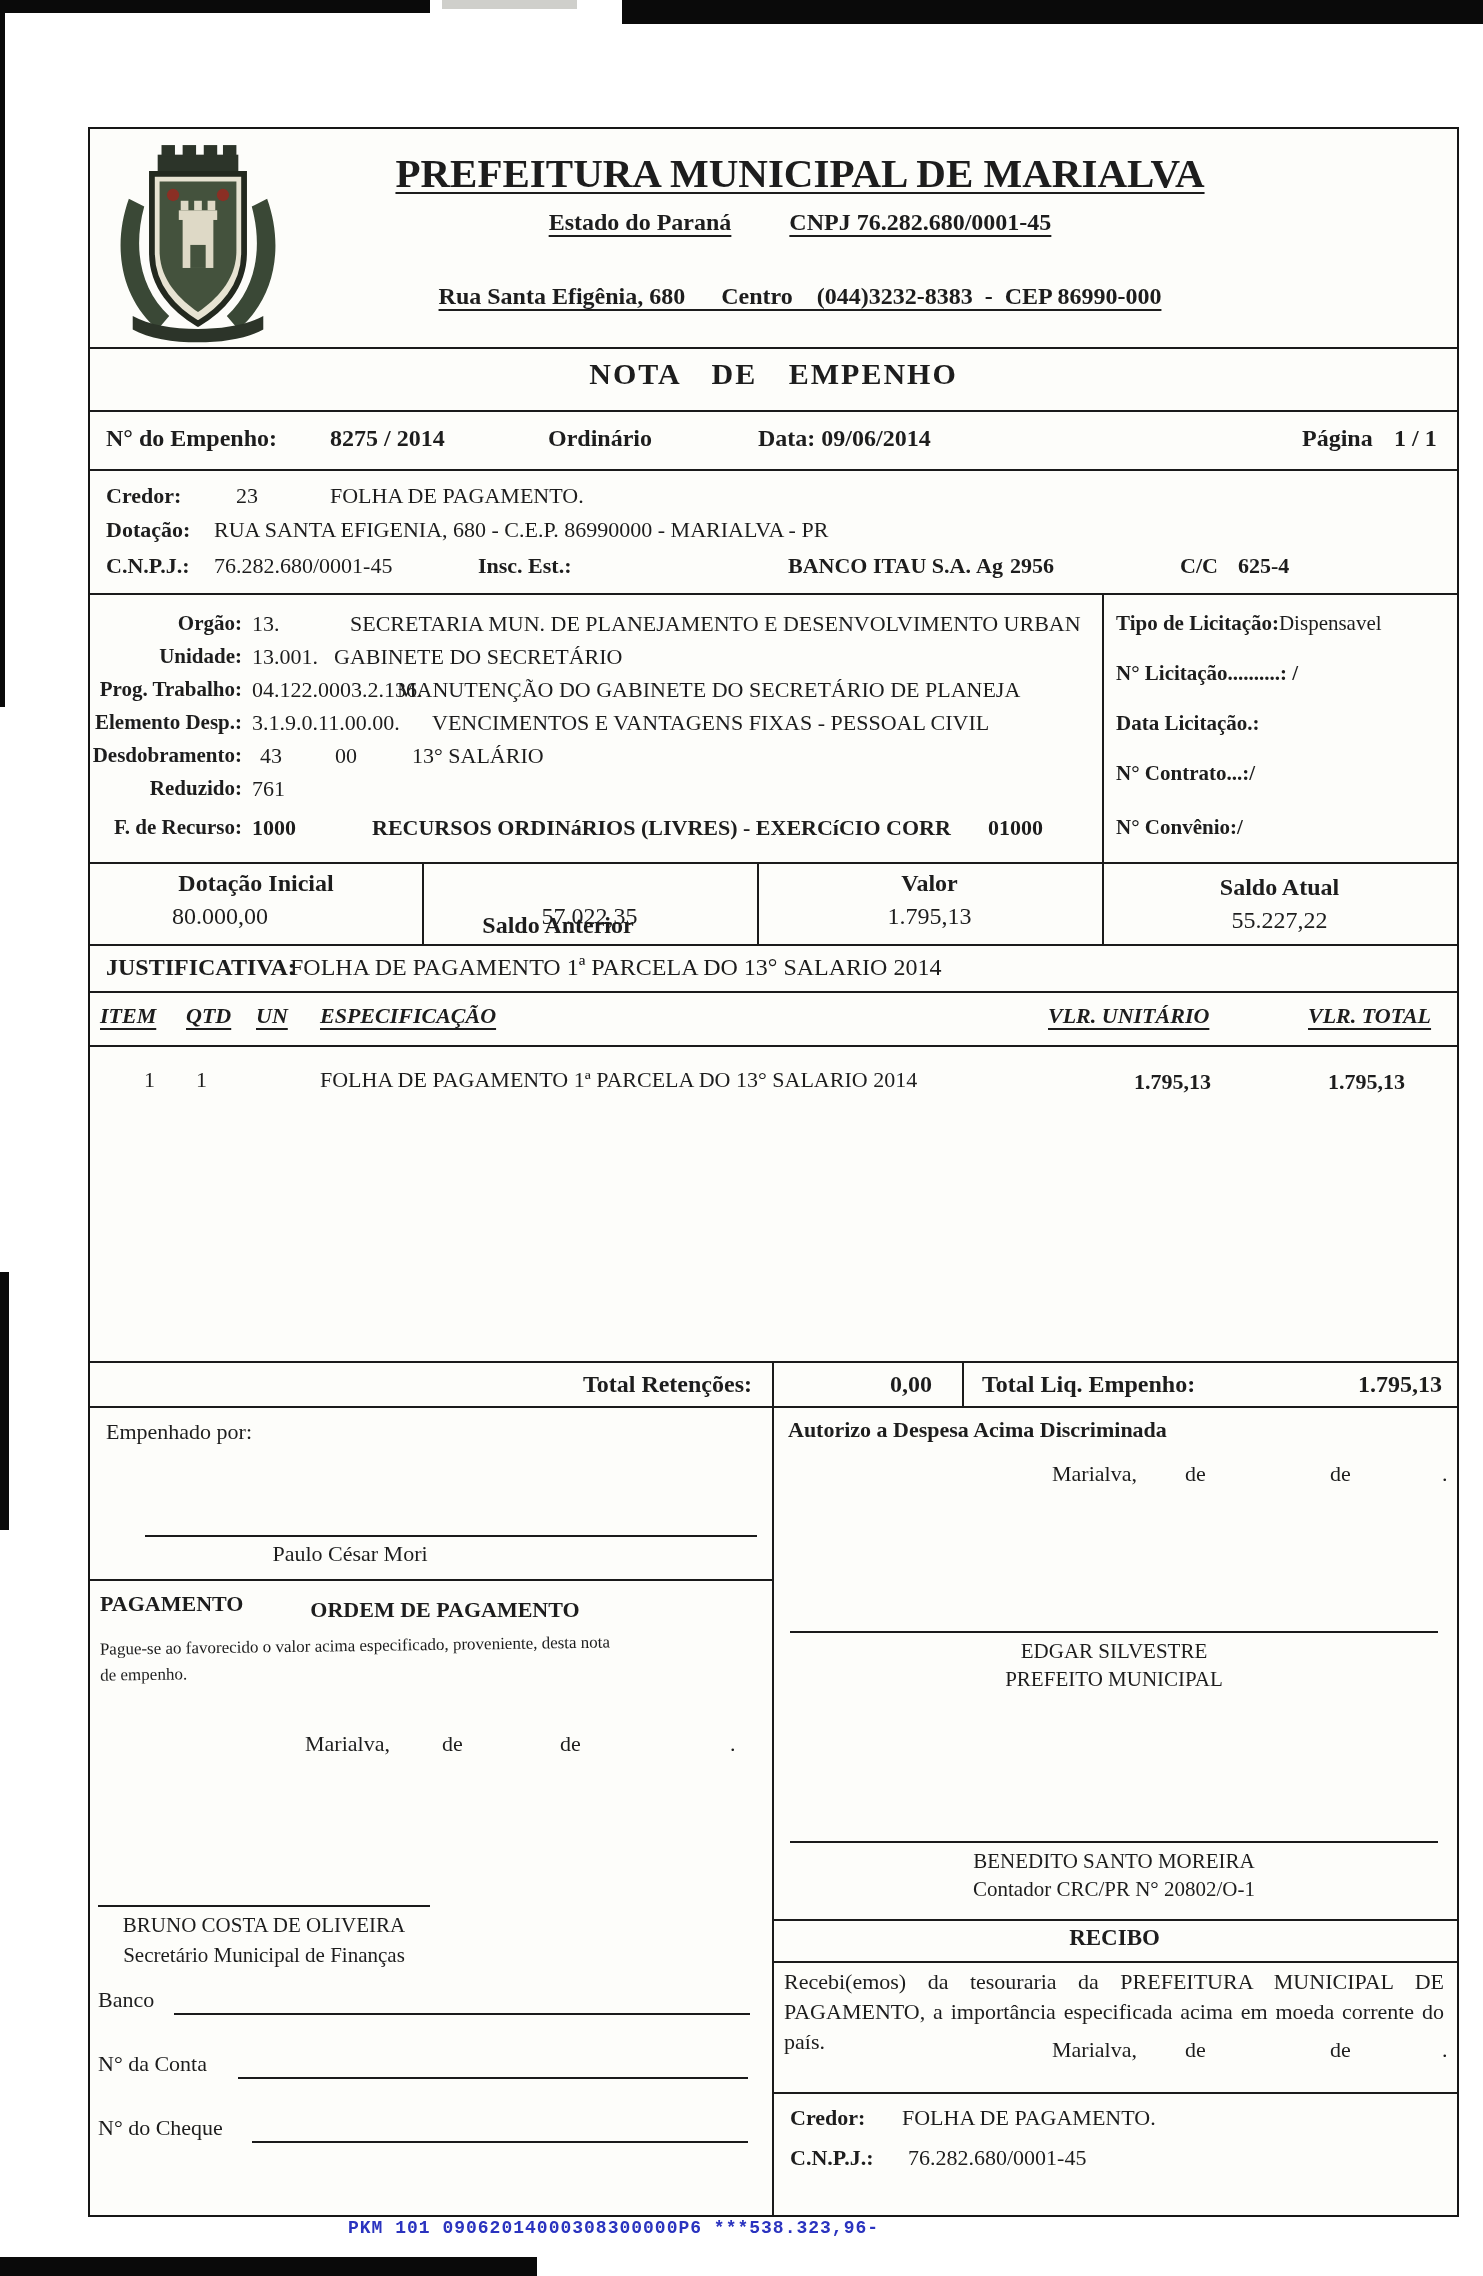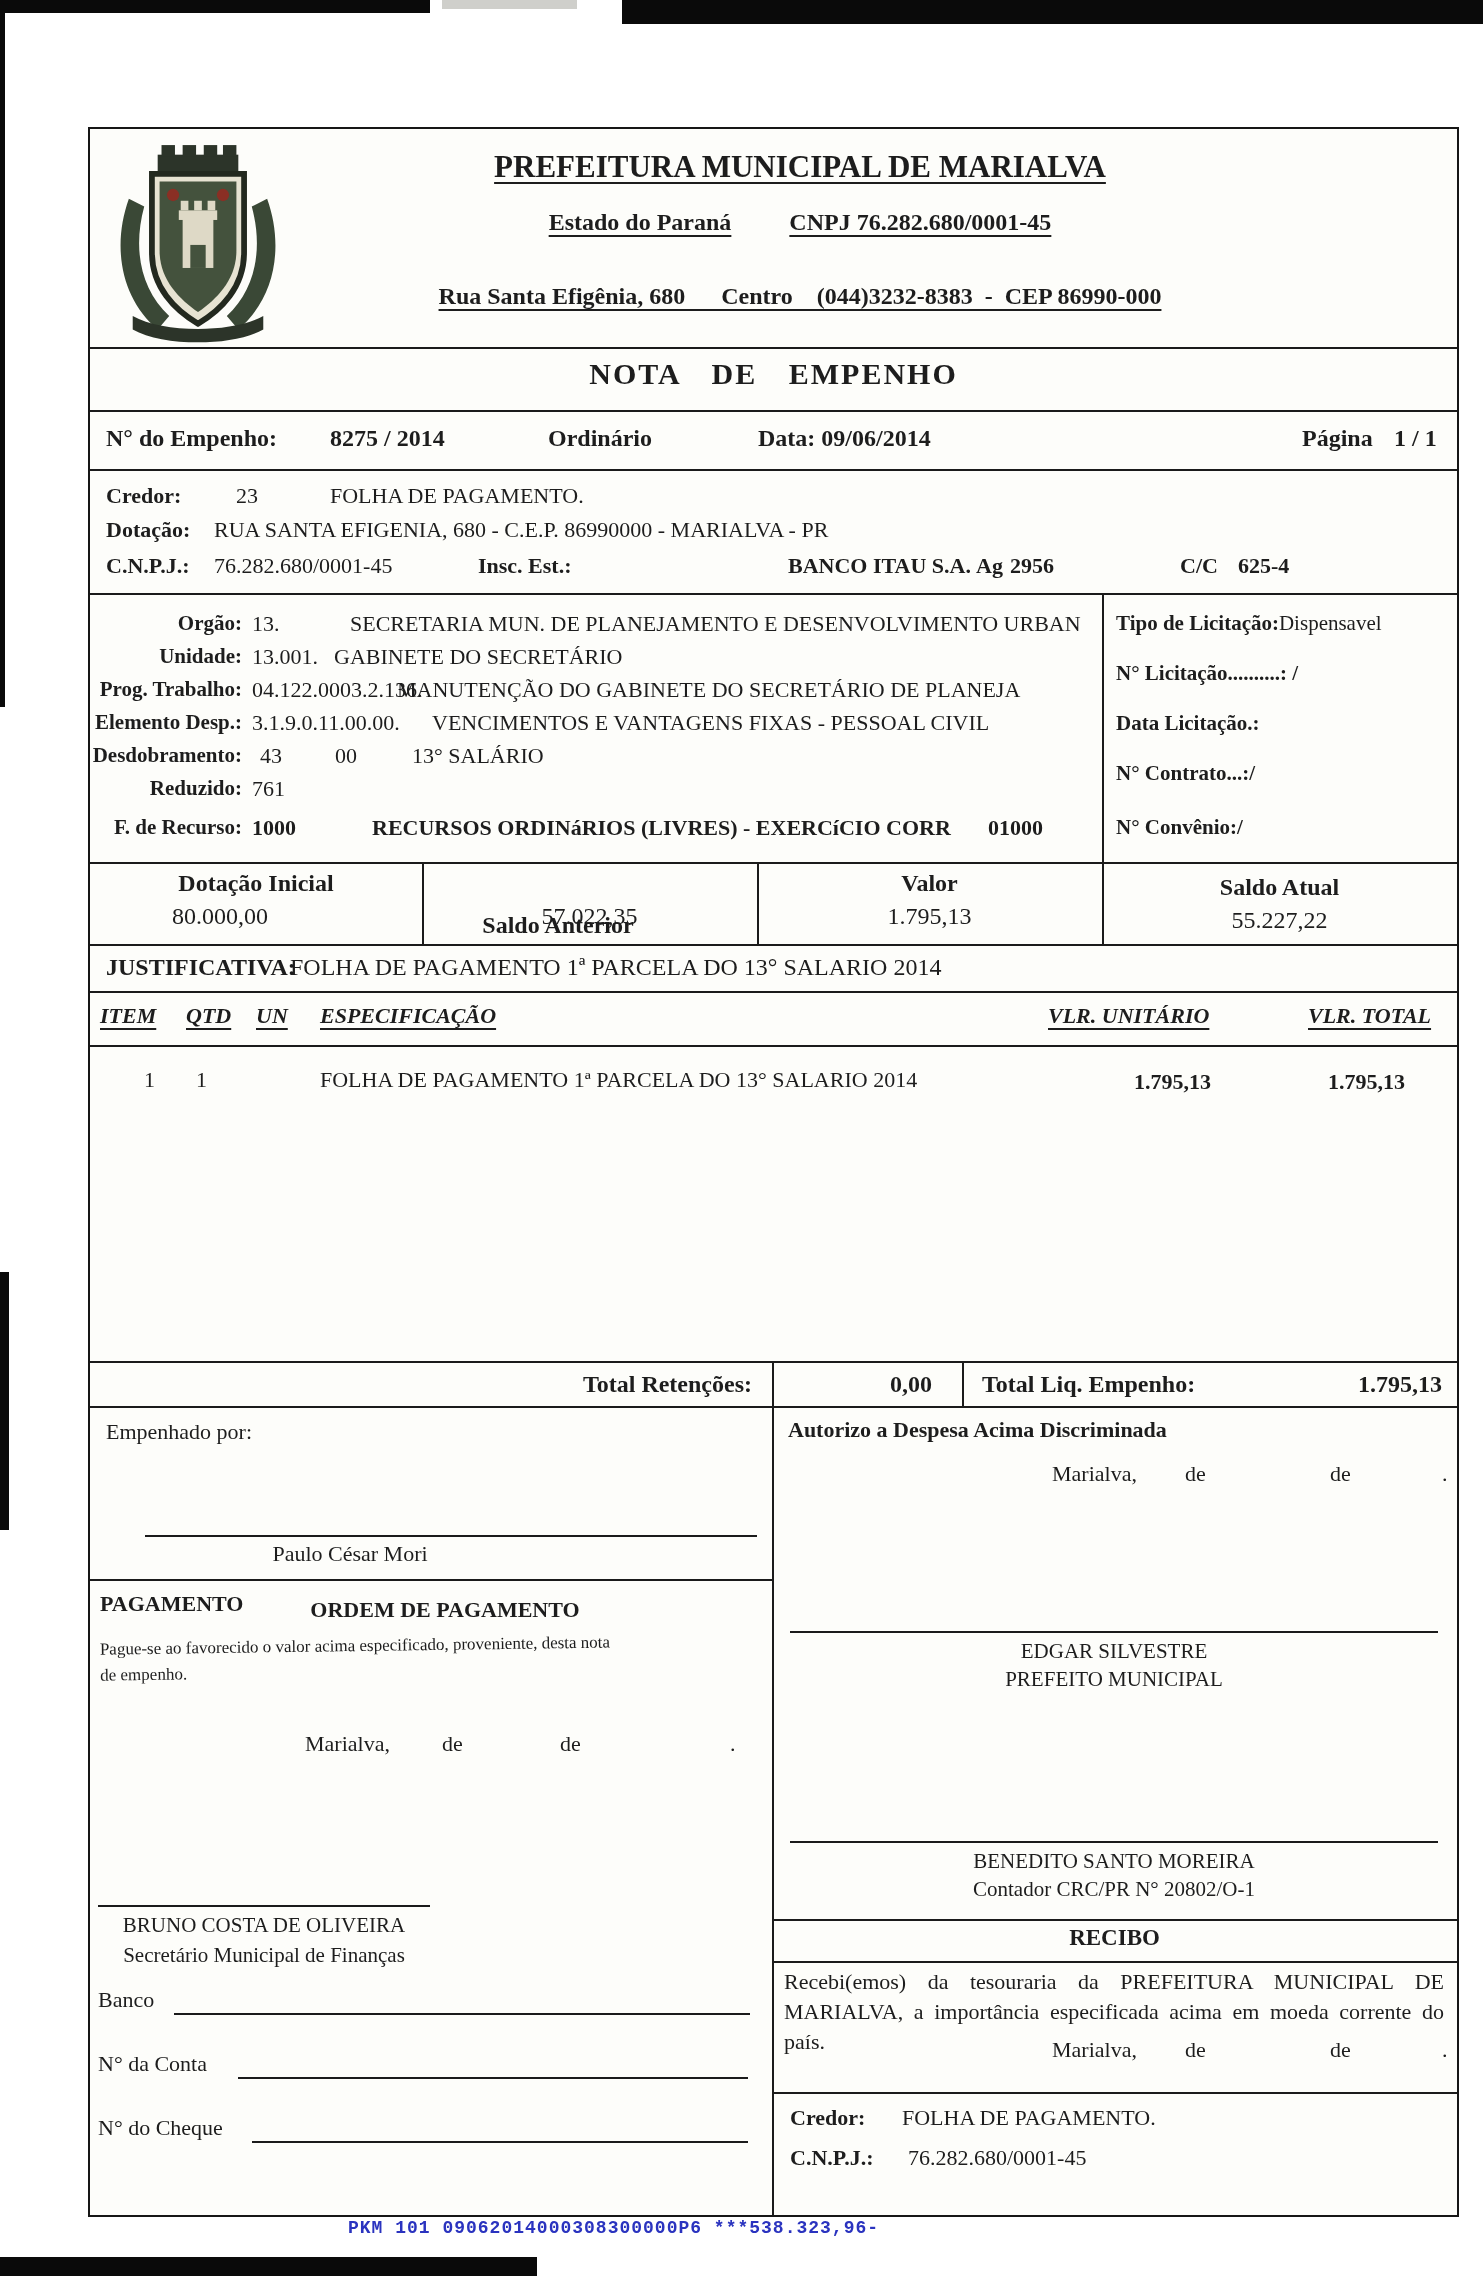--- a/index.html
+++ b/index.html
@@ -2,21 +2,21 @@
 <html><head>
 <meta charset="utf-8">
 <style>
   html,body{margin:0;padding:0}
   body{width:1483px;height:2276px;position:relative;background:#ffffff;overflow:hidden;
        font-family:"Liberation Serif",serif;color:#1d1d1d}
   .abs{position:absolute}
   .t{font-family:"Liberation Serif",serif;color:#1d1d1d;white-space:nowrap}
   .b{font-weight:700}
   .i{font-style:italic}
-  .f17{font-size:17px}.f21{font-size:21px}.f22{font-size:22px}.f23{font-size:23px}.f24{font-size:24px}.f30{font-size:30px}.f31{font-size:31px}
+  .f17{font-size:17px}.f21{font-size:21px}.f22{font-size:22px}.f23{font-size:23px}.f24{font-size:24px}.f30{font-size:30px}.f31{font-size:41px}
   .ctr{text-align:center}.rt{text-align:right}.just{text-align:justify}
   .u{text-decoration:underline;text-underline-offset:5px;text-decoration-thickness:2px}
   .hl{position:absolute;height:0;border-top:2px solid #1b1b1b}
   .vl{position:absolute;width:0;border-left:2px solid #1b1b1b}
   .doc{position:absolute;left:88px;top:127px;width:1367px;height:2086px;
        border:2px solid #161616;background:#fdfdfa}
   .artifact{position:absolute;background:#0a0a0a}
   .sig{position:absolute;border-top:2px solid #1b1b1b}
   .fieldline{position:absolute;border-bottom:2px solid #1b1b1b}
   .wrap{white-space:normal;line-height:30px}
@@ -212,21 +212,21 @@
   <div class="abs t f21 ctr" style="left:700px;top:1538px;width:648px">PREFEITO MUNICIPAL</div>
   <div class="abs t f21 ctr" style="left:700px;top:1510px;width:648px">EDGAR SILVESTRE</div>
 
   <div class="sig" style="left:700px;top:1712px;width:648px"></div>
   <div class="abs t f21 ctr" style="left:700px;top:1720px;width:648px">BENEDITO SANTO MOREIRA</div>
   <div class="abs t f21 ctr" style="left:700px;top:1748px;width:648px">Contador CRC/PR N° 20802/O-1</div>
 
   <div class="hl" style="left:682px;top:1790px;width:685px"></div>
   <div class="abs t b f23 ctr" style="left:682px;top:1796px;width:685px">RECIBO</div>
   <div class="hl" style="left:682px;top:1832px;width:685px"></div>
-  <div class="abs t f22 wrap just" style="left:694px;top:1838px;width:660px">Recebi(emos) da tesouraria da PREFEITURA MUNICIPAL DE MARIALVA, a importância especificada acima em moeda corrente do país.</div>
+  <div class="abs t f22 wrap just" style="left:694px;top:1838px;width:660px">Recebi(emos) da tesouraria da PREFEITURA MUNICIPAL DE PAGAMENTO, a importância especificada acima em moeda corrente do país.</div>
 
   <div class="abs" style="left:0;top:1908px;width:1367px">
     <span class="abs t f22" style="left:962px;top:0">Marialva,</span>
     <span class="abs t f22" style="left:1095px;top:0">de</span>
     <span class="abs t f22" style="left:1240px;top:0">de</span>
     <span class="abs t f22" style="left:1352px;top:0">.</span>
   </div>
 
   <div class="hl" style="left:682px;top:1963px;width:685px"></div>
   <span class="abs t b f22" style="left:700px;top:1976px">Credor:</span>

